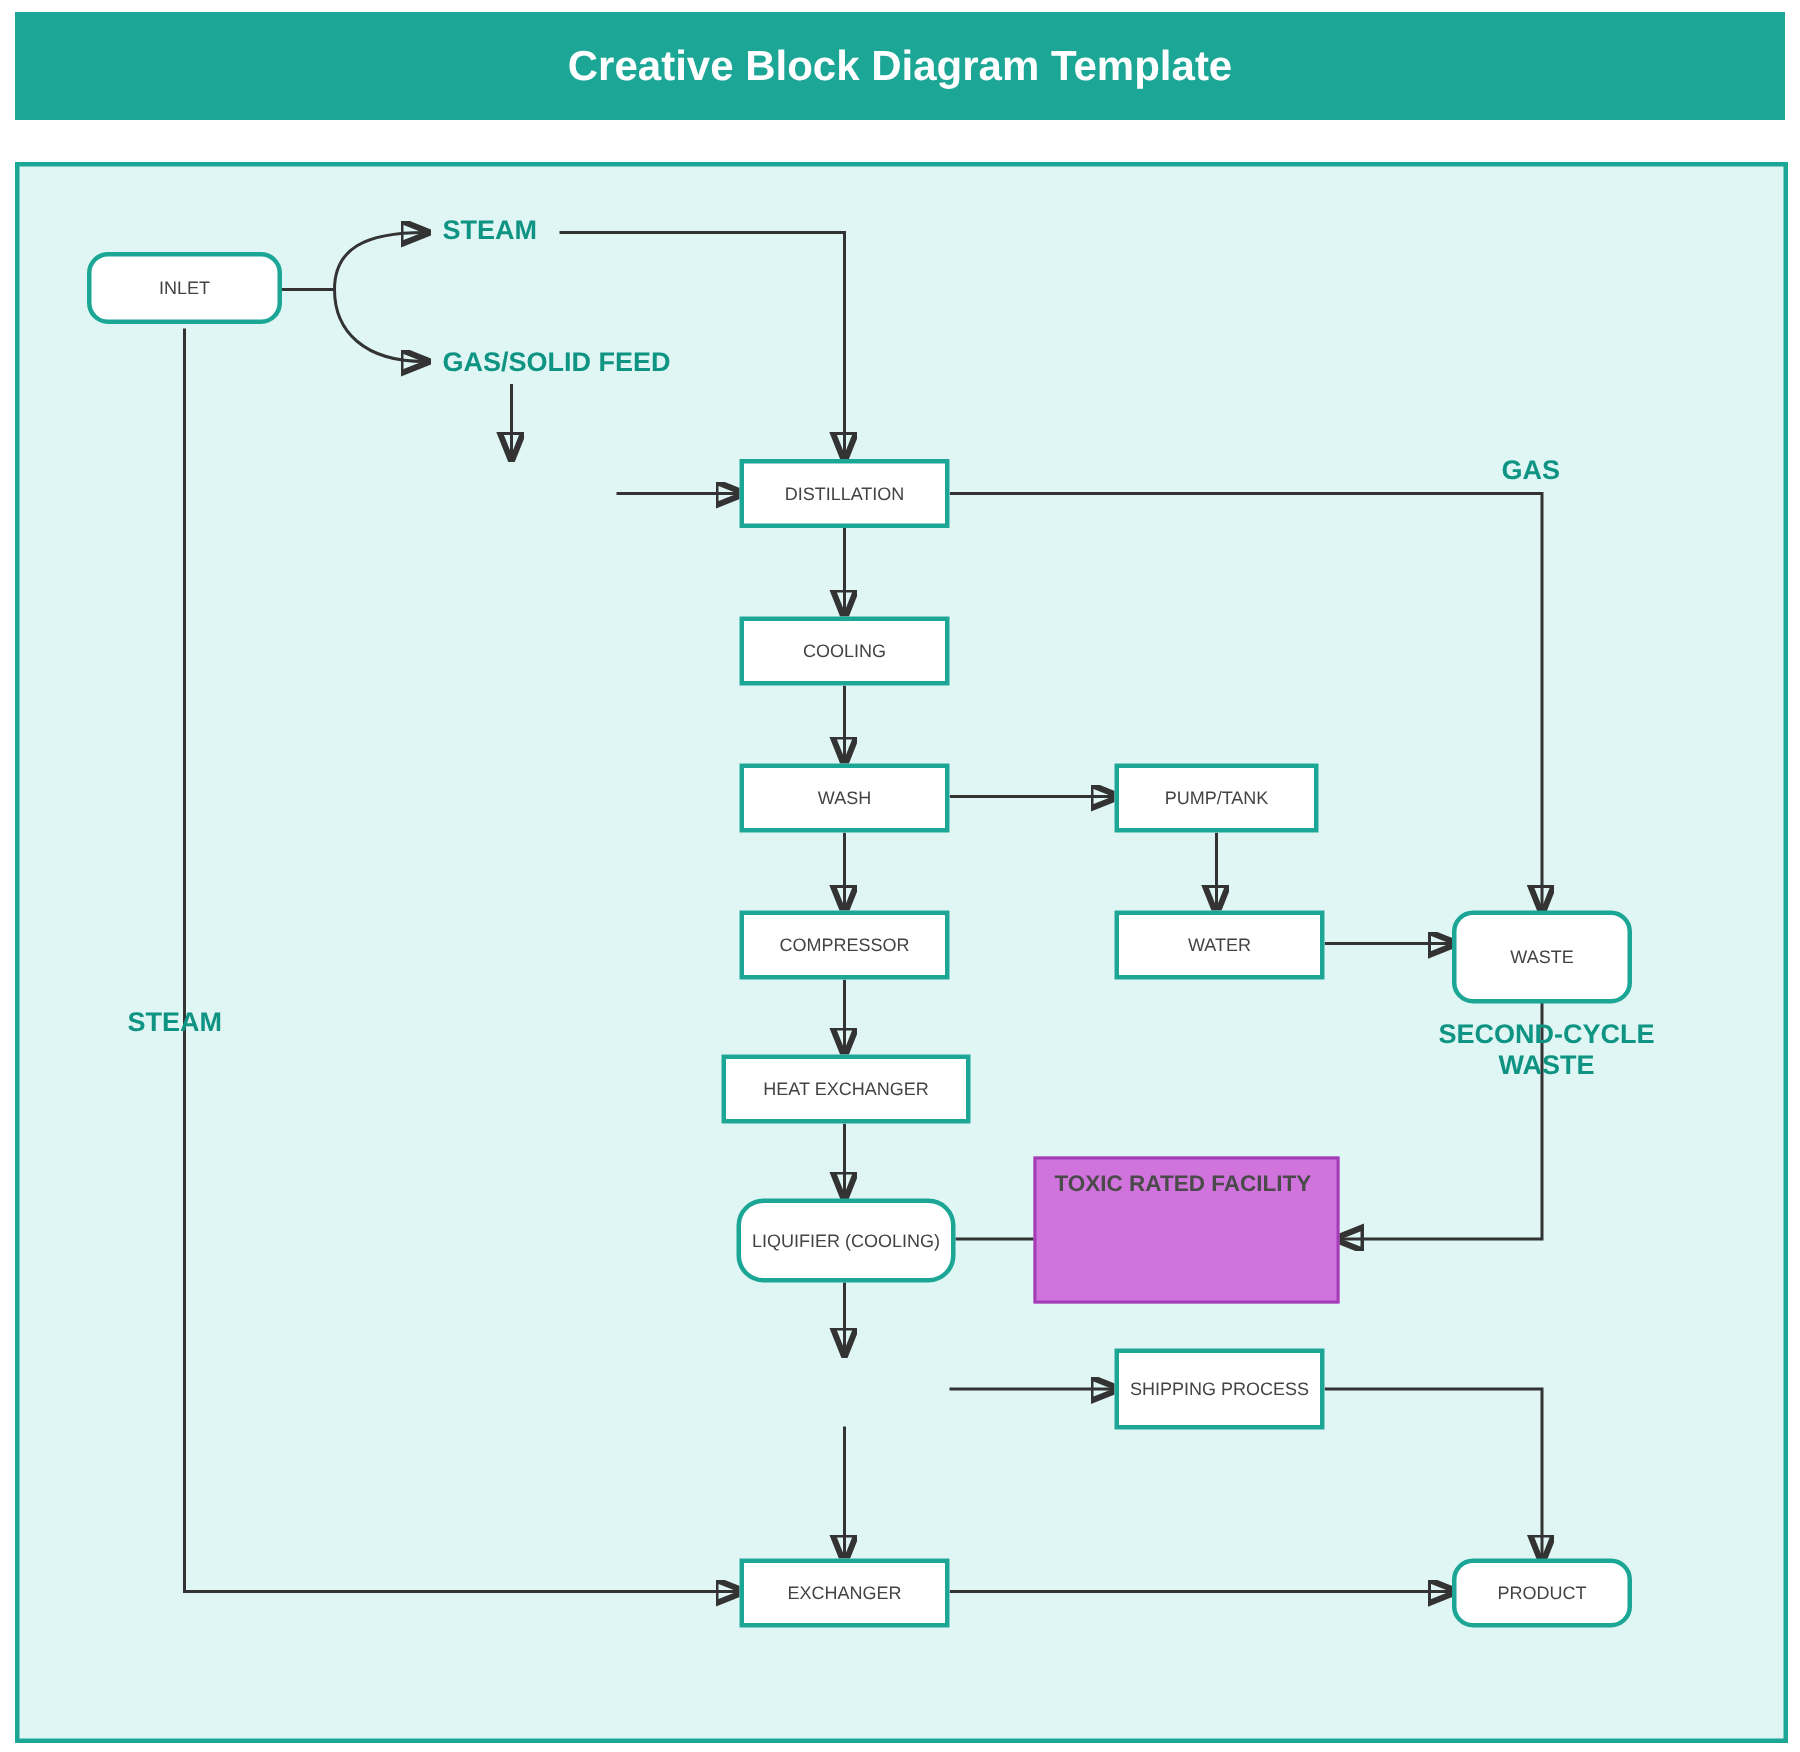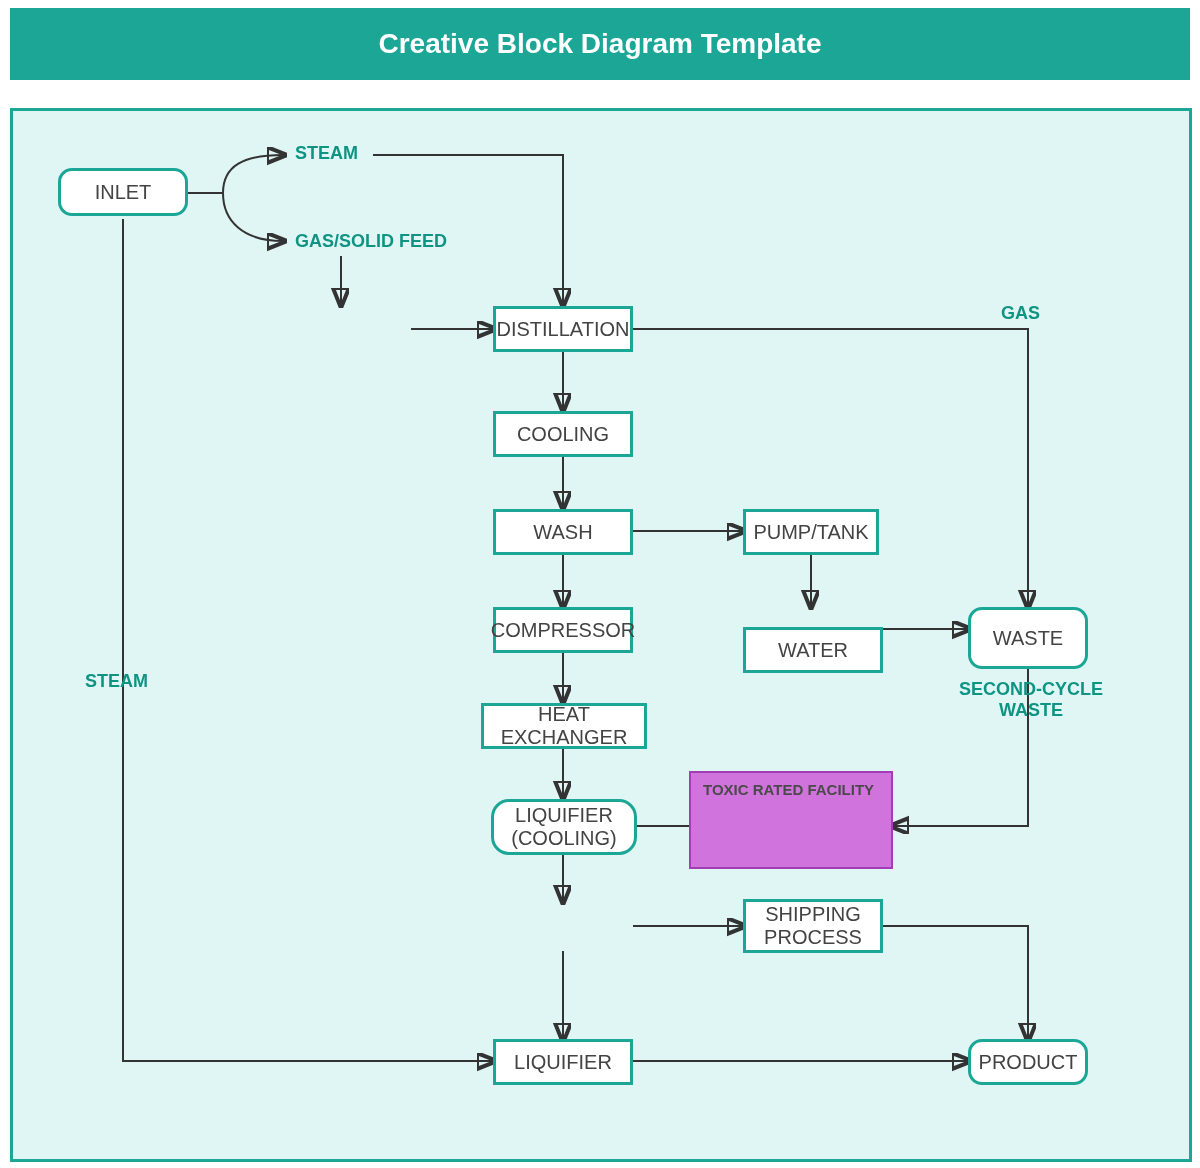--- a/index.html
+++ b/index.html
@@ -38,21 +38,21 @@
     background:#dff6f4;
   }
   .box{
     position:absolute;
     background:#ffffff;
     border:3px solid #1ba695;
     display:flex;
     align-items:center;
     justify-content:center;
     text-align:center;
-    font-size:20px;
+    font-size:12px;
     color:#434343;
     padding:2px 6px;
     box-sizing:border-box;
     font-weight:500;
   }
   .rbox{border-radius:14px;}
   .label{
     position:absolute;
     font-size:18px;
     font-weight:bold;
@@ -169,21 +169,21 @@
     </div>
 
     <div class="box" style="left:730px;top:398px;width:136px;height:46px;">
       <span>PUMP/TANK</span>
     </div>
 
     <div class="box" style="left:480px;top:496px;width:140px;height:46px;">
       <span>COMPRESSOR</span>
     </div>
 
-    <div class="box" style="left:730px;top:496px;width:140px;height:46px;margin-top:20px;">
+    <div class="box" style="left:730px;top:496px;width:140px;height:46px;">
       <span>WATER</span>
     </div>
 
     <div class="box rbox" style="left:955px;top:496px;width:120px;height:62px;">
       <span>WASTE</span>
     </div>
 
     <div class="box" style="left:468px;top:592px;width:166px;height:46px;">
       <span>HEAT EXCHANGER</span>
     </div>
@@ -196,21 +196,21 @@
       <div class="toxic-title">TOXIC RATED FACILITY</div>
     </div>
 
 
 
     <div class="box" style="left:730px;top:788px;width:140px;height:54px;">
       <span>SHIPPING PROCESS</span>
     </div>
 
     <div class="box" style="left:480px;top:928px;width:140px;height:46px;">
-      <span>LIQUIFIER</span>
+      <span>EXCHANGER</span>
     </div>
 
     <div class="box rbox" style="left:955px;top:928px;width:120px;height:46px;">
       <span>PRODUCT</span>
     </div>
 
   </div>
 </div>
 
 </body></html>

